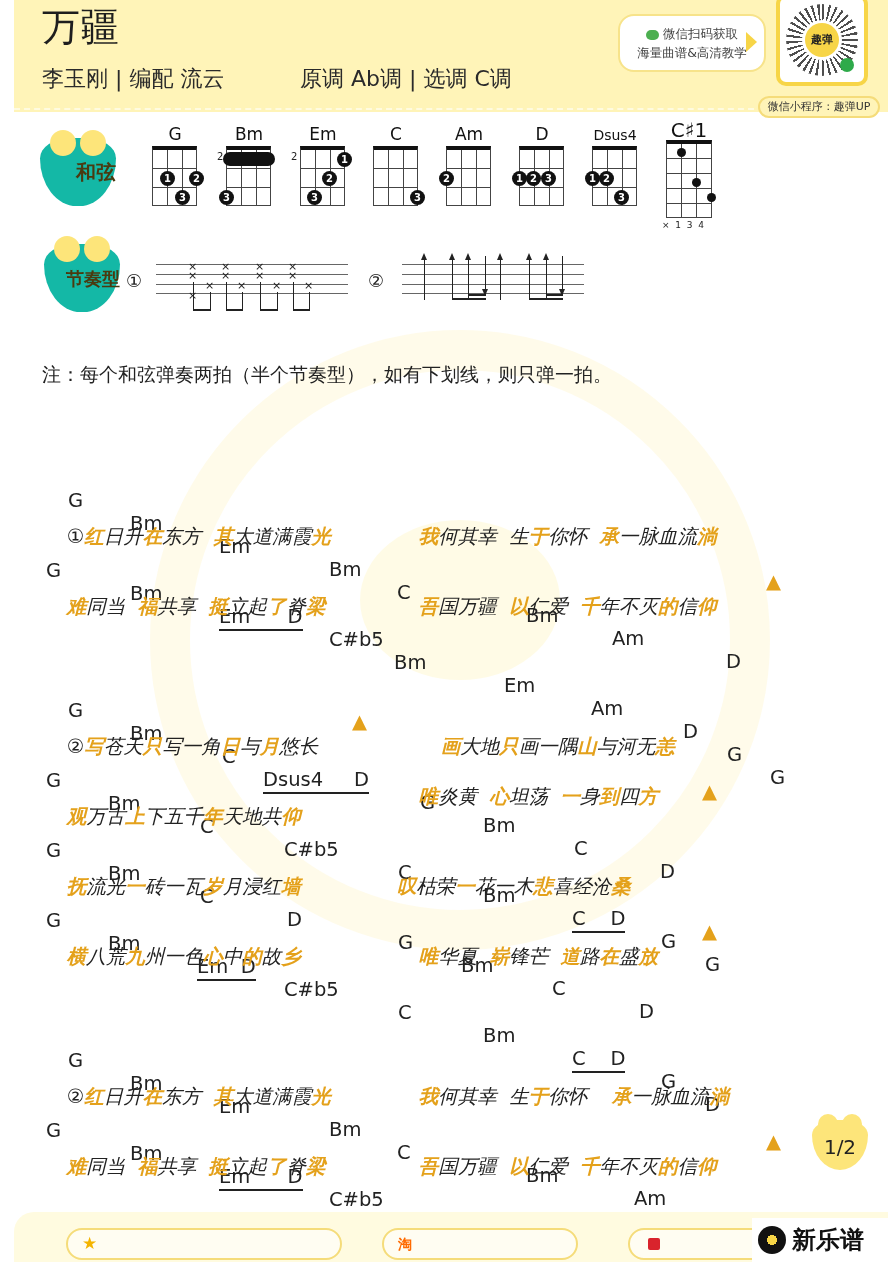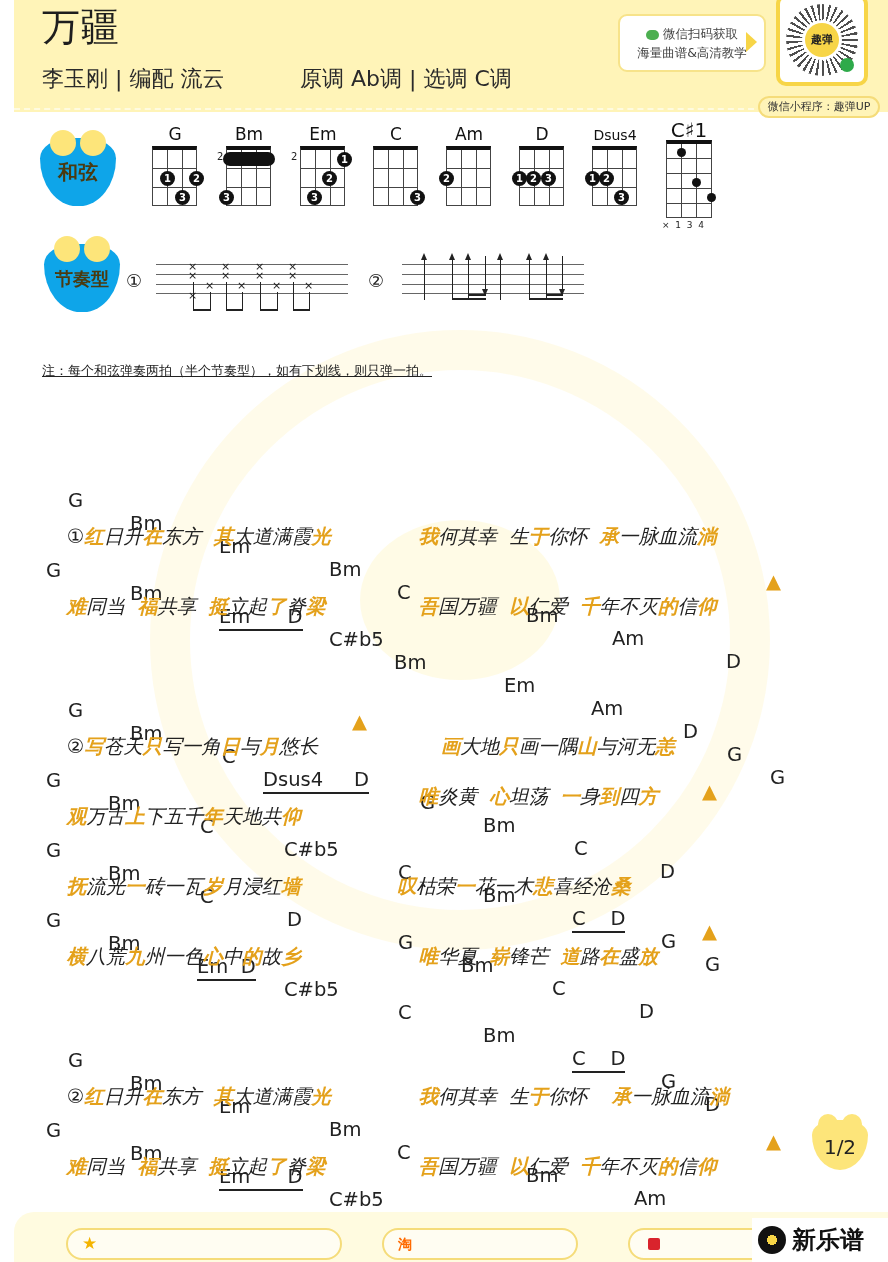--- a/index.html
+++ b/index.html
@@ -6,33 +6,33 @@
   html, body { width: 888px; height: 1262px; background: #ffffff; overflow: hidden; }
   body { position: relative; font-family: "DejaVu Sans", "Liberation Sans", sans-serif; color: #222; }
 
   
   .header { position: absolute; left: 14px; top: 0; width: 874px; height: 112px; background: #fff4b8; }
   .header-dash { position: absolute; left: 14px; top: 108px; width: 740px; border-top: 2px dashed #fffbe0; }
   .title { position: absolute; left: 42px; top: 2px; font-size: 38px; font-weight: 400; color: #1e1e1e; letter-spacing: 1px; }
   .meta { position: absolute; left: 42px; top: 64px; font-size: 22px; color: #2a2a2a; white-space: pre; }
   .meta2 { position: absolute; left: 300px; top: 64px; font-size: 22px; color: #2a2a2a; white-space: pre; }
 
-  .promo-card { position: absolute; left: 618px; top: 14px; width: 148px; height: 58px; background: #fff; border-radius: 9px; border: 2px solid #f7e38a; font-size: 12.5px; color: #444; text-align: center; padding-top: 8px; line-height: 19px; }
+  .promo-card { position: absolute; left: 618px; top: 14px; width: 148px; height: 58px; background: #fff; border-radius: 16px; border: 2px solid #f7e38a; font-size: 12.5px; color: #444; text-align: center; padding-top: 8px; line-height: 19px; }
   .promo-card .wx { display: inline-block; width: 13px; height: 10px; background: #4caf50; border-radius: 6px; vertical-align: middle; margin-right: 4px; }
   .promo-arrow { position: absolute; left: 746px; top: 32px; width: 0; height: 0; border-top: 10px solid transparent; border-bottom: 10px solid transparent; border-left: 11px solid #f7d547; }
   .qr-box { position: absolute; left: 776px; top: -6px; width: 92px; height: 92px; background: #fff; border: 4px solid #f7d547; border-radius: 10px; overflow: hidden; }
   .qr-dots { position: absolute; left: 6px; top: 6px; width: 72px; height: 72px; border-radius: 50%;
              background: repeating-conic-gradient(#222 0deg 4deg, transparent 4deg 11deg); opacity: .8; }
   .qr-hole { position: absolute; left: 22px; top: 22px; width: 40px; height: 40px; border-radius: 50%; background: #fff; }
   .qr-center { position: absolute; left: 25px; top: 25px; width: 34px; height: 34px; border-radius: 50%; background: #f7d547; font-size: 11px; font-weight: 700; color: #222; text-align: center; line-height: 34px; }
   .qr-mini { position: absolute; left: 60px; top: 60px; width: 14px; height: 14px; border-radius: 50%; background: #2eaa4a; }
   .mini-pill { position: absolute; left: 758px; top: 96px; width: 122px; height: 22px; background: #fff4b8; border: 2px solid #f5dc7a; border-radius: 11px; font-size: 11px; color: #333; text-align: center; line-height: 18px; }
 
   
-  .badge { position: absolute; width: 76px; height: 68px; background: #0ea5e9; border-radius: 40% 40% 48% 48% / 30% 30% 70% 70%; font-size: 20px; font-weight: 700; color: #4a3a10; text-align: center; line-height: 68px; }
+  .badge { position: absolute; width: 76px; height: 68px; background: #14b8a6; border-radius: 40% 40% 48% 48% / 30% 30% 70% 70%; font-size: 20px; font-weight: 700; color: #4a3a10; text-align: right; line-height: 68px; }
   .badge::before, .badge::after { content: ""; position: absolute; top: -8px; width: 26px; height: 26px; background: #fde57a; border-radius: 50%; }
   .badge::before { left: 10px; } .badge::after { right: 10px; }
   .badge span { position: relative; z-index: 1; }
 
   
   .chord { position: absolute; top: 124px; width: 50px; }
   .chord-name { position: absolute; top: 0; left: 0; width: 46px; text-align: center; font-size: 17px; color: #111; }
   .grid { position: absolute; left: 0; top: 22px; width: 45px; height: 60px; border: 1px solid #444; border-top: 4px solid #111;
           background:
            linear-gradient(to right, transparent 14px, #444 14px, #444 15px, transparent 15px, transparent 29px, #444 29px, #444 30px, transparent 30px),
@@ -51,21 +51,21 @@
   
   .circ-num { position: absolute; font-size: 18px; color: #222; }
   .staff { position: absolute; height: 30px; border-top: 1px solid #666; border-bottom: 1px solid #666;
            background: linear-gradient(to bottom, transparent 9px, #666 9px, #666 10px, transparent 10px, transparent 19px, #666 19px, #666 20px, transparent 20px); }
   .x { position: absolute; font-size: 11px; color: #222; line-height: 11px; }
   .stem { position: absolute; width: 1px; background: #222; }
   .beam { position: absolute; height: 2px; background: #222; }
   .arrow-up { position: absolute; width: 0; height: 0; border-left: 3px solid transparent; border-right: 3px solid transparent; border-bottom: 7px solid #222; }
   .arrow-down { position: absolute; width: 0; height: 0; border-left: 3px solid transparent; border-right: 3px solid transparent; border-top: 7px solid #222; }
 
-  .note { position: absolute; left: 42px; top: 362px; font-size: 13px; color: #222; text-decoration: underline; }
+  .note { position: absolute; left: 42px; top: 362px; font-size: 19px; color: #222; }
 
   
   .wm { position: absolute; left: 150px; top: 330px; width: 620px; height: 620px; border-radius: 50%; border: 40px solid rgba(253, 235, 140, 0.18); }
   .wm2 { position: absolute; left: 360px; top: 520px; width: 200px; height: 160px; border-radius: 50%; background: rgba(253, 235, 140, 0.22); }
 
   
   .line { position: absolute; font-size: 19.5px; white-space: pre; }
   .chordrow { color: #222; }
   .lyrics { color: #222; font-style: italic; }
   .seg { position: absolute; white-space: pre; }

